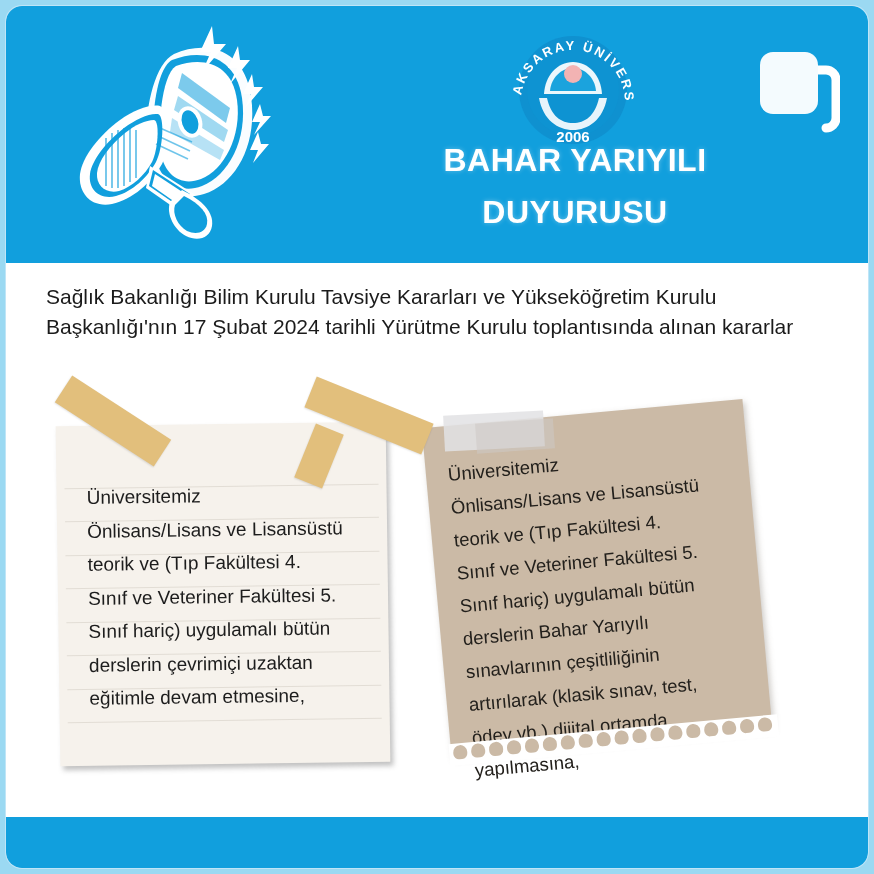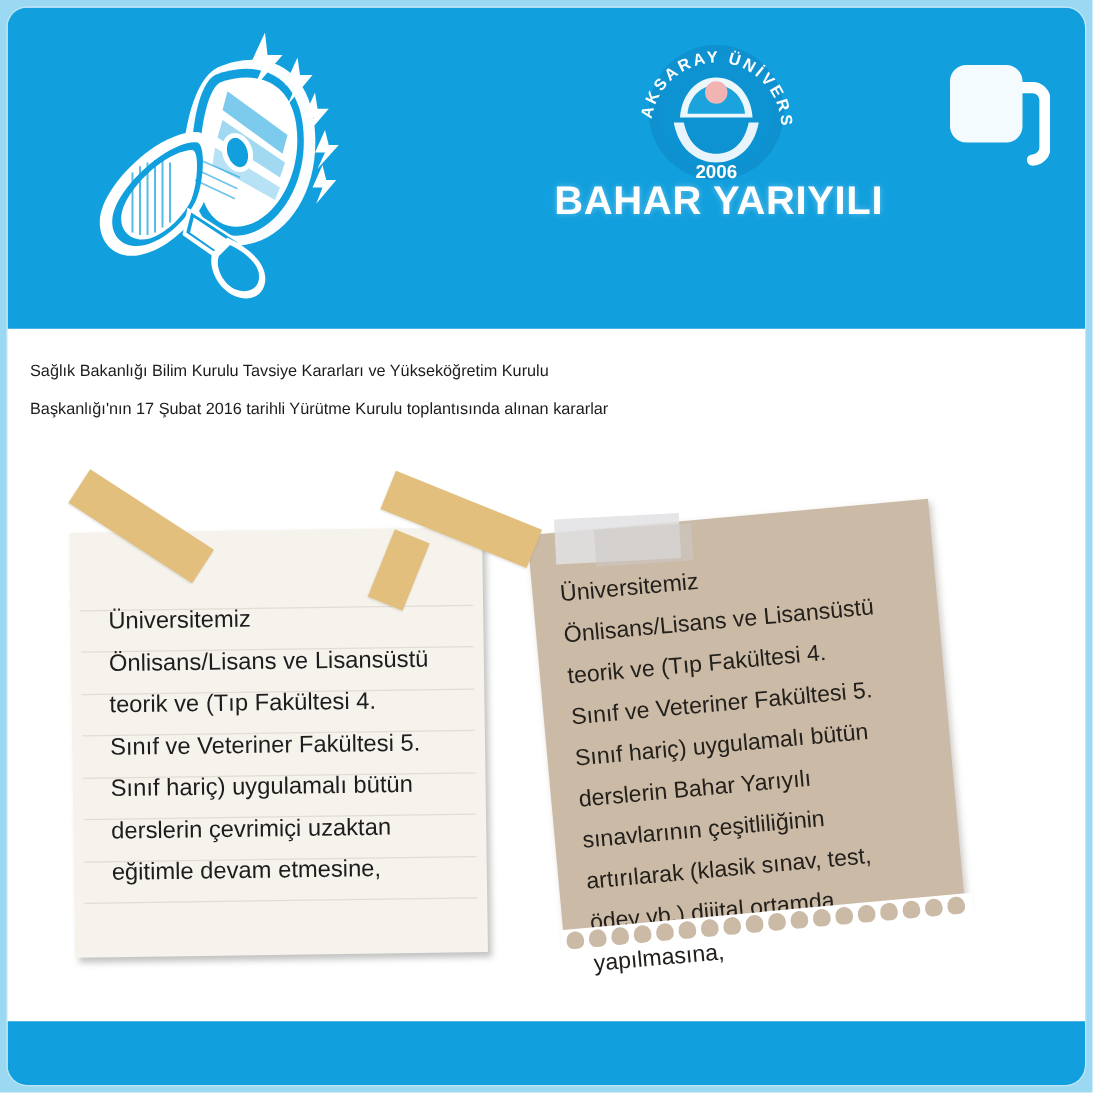--- a/index.html
+++ b/index.html
@@ -48,23 +48,23 @@
     font-weight:bold;
     font-size:32px;
     line-height:52px;
     letter-spacing:0.5px;
     text-shadow:0 0 5px rgba(255,255,255,0.35);
   }
   .title-line{display:block;white-space:nowrap;}
 
   
   .intro{
-    position:absolute;left:18px;top:276px;
+    position:absolute;left:40px;top:276px;
     width:800px;
-    font-size:13px;
+    font-size:21px;
     line-height:30px;
     color:#1b1b1b;
   }
   .intro span{display:block;white-space:nowrap;}
 
   
   .notes{position:absolute;left:0;top:385px;width:862px;height:400px;}
 
   
   .note-left{
@@ -208,27 +208,28 @@
 
       <div class="copy-icon">
         <svg viewBox="0 0 86 92" width="86" height="92">
           <path d="M26 26 L72 26 A10 10 0 0 1 82 36 L82 74 A10 10 0 0 1 72 84" fill="none" stroke="#ffffff" stroke-width="9" stroke-linecap="round"></path>
           <rect x="6" y="8" width="58" height="62" rx="13" fill="#f4fbfe"></rect>
         </svg>
       </div>
 
       <div class="title-block">
         <span class="title-line">BAHAR YARIYILI</span>
+        <span class="title-line">DUYURUSU</span>
       </div>
     </div>
   </div>
 
   <div class="intro">
     <span>Sağlık Bakanlığı Bilim Kurulu Tavsiye Kararları ve Yükseköğretim Kurulu</span>
-    <span>Başkanlığı'nın 17 Şubat 2016 tarihli Yürütme Kurulu toplantısında alınan kararlar</span>
+    <span>Başkanlığı'nın 17 Şubat 2024 tarihli Yürütme Kurulu toplantısında alınan kararlar</span>
   </div>
 
   <div class="notes">
 
     <div class="note-left">
       <div class="rules">
         <i style="top:62px"></i>
           <i style="top:95px"></i>
           <i style="top:129px"></i>
         <i style="top:162px"></i>

